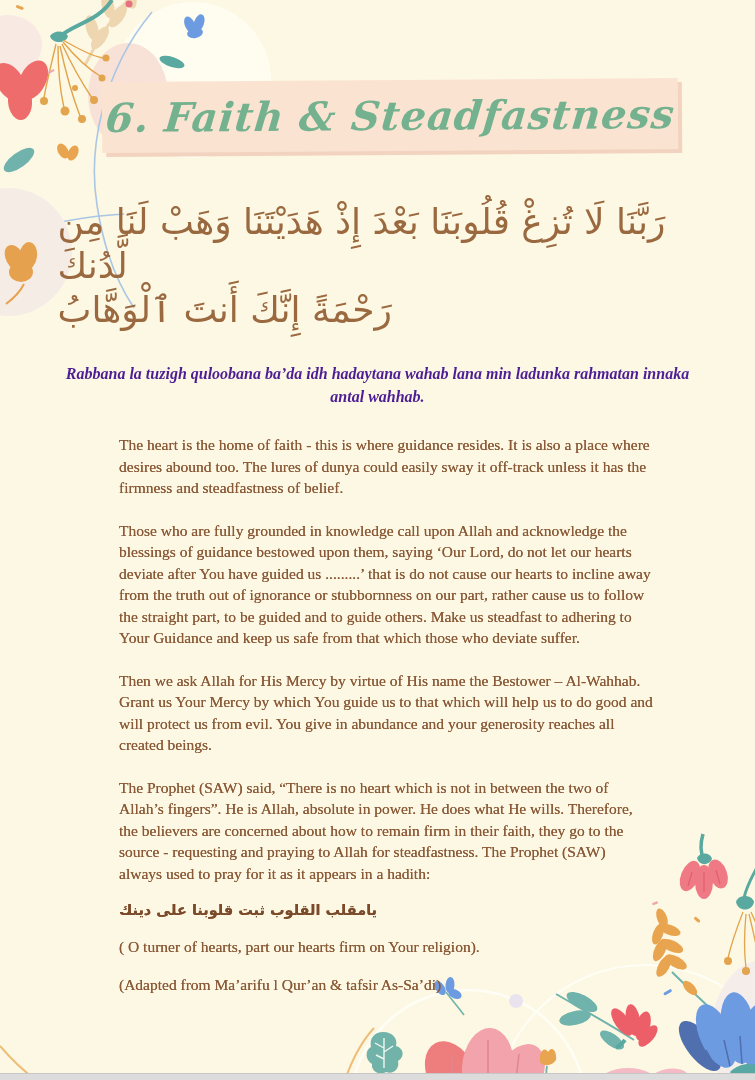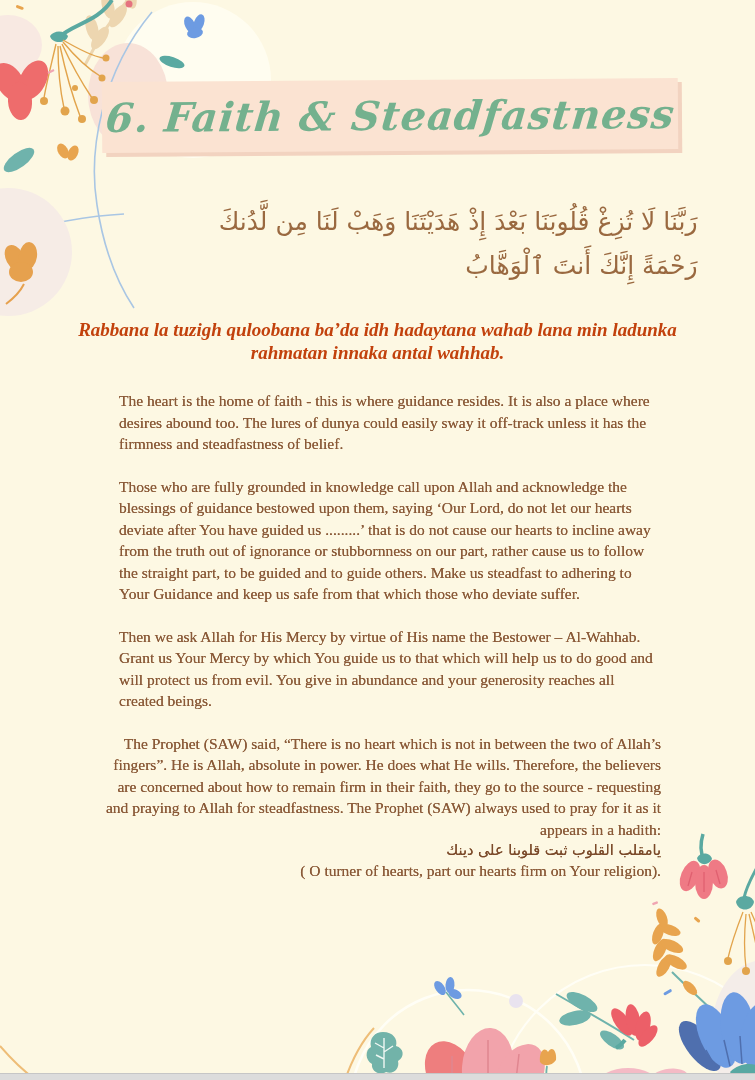--- a/index.html
+++ b/index.html
@@ -22,44 +22,44 @@
   .banner .title{
     font-family:"DejaVu Serif", serif;
     font-style:italic;font-weight:bold;
     font-size:40px;letter-spacing:1px;
     color:#74B18E;
     transform:skewX(-6deg);
     white-space:nowrap;
   }
   .content{position:absolute;left:0;top:200px;width:755px;z-index:2;}
   .arabic-verse{
-    width:640px;margin:0 auto;text-align:right;
+    width:640px;margin:0 auto;text-align:left;
     direction:rtl;
     font-family:"DejaVu Sans", sans-serif;
-    font-size:25px;line-height:44px;
+    font-size:36px;line-height:44px;
     color:#9A6940;
   }
   .translit-block{
     width:640px;margin:30px auto 0 auto;text-align:center;
     font-style:italic;font-weight:bold;
-    font-size:19px;line-height:23px;
-    color:#c2410c;
+    font-size:16px;line-height:23px;
+    color:#4c1d95;
   }
   .body-text{
     width:558px;margin:26px 0 0 103px;
     font-size:15.5px;line-height:21.5px;
     color:#8A5A38;
     text-shadow:0 0 0.4px #8A5A38;
   }
   .body-text p{margin:0 0 21px 16px;}
-  .body-text p.tight{margin:0;text-align:right;}
+  .body-text p.tight{margin:16px;}
   .hadith-arabic{
     direction:rtl;text-align:left;
     font-family:"DejaVu Sans", sans-serif;
-    font-weight:normal;font-size:14.5px;line-height:20px;
+    font-weight:bold;font-size:14.5px;line-height:20px;
     color:#7A4A2A;
     margin:0;
   }
   .source-line{margin-top:14px;}
   .bottom-bar{
     position:absolute;left:0;bottom:0;width:755px;height:6px;
     background:#DCDCDC;border-top:1px solid #C6C6C6;
     z-index:3;
   }
 </style>
@@ -249,17 +249,18 @@
       <div>Rabbana la tuzigh quloobana ba’da idh hadaytana wahab lana min ladunka rahmatan innaka antal wahhab.</div>
     </div>
 
     <div class="body-text">
       <p>The heart is the home of faith - this is where guidance resides. It is also a place where desires abound too. The lures of dunya could easily sway it off-track unless it has the firmness and steadfastness of belief.</p>
       <p>Those who are fully grounded in knowledge call upon Allah and acknowledge the blessings of guidance bestowed upon them, saying ‘Our Lord, do not let our hearts deviate after You have guided us .........’ that is do not cause our hearts to incline away from the truth out of ignorance or stubbornness on our part, rather cause us to follow the straight part, to be guided and to guide others. Make us steadfast to adhering to Your Guidance and keep us safe from that which those who deviate suffer.</p>
       <p>Then we ask Allah for His Mercy by virtue of His name the Bestower – Al-Wahhab. Grant us Your Mercy by which You guide us to that which will help us to do good and will protect us from evil. You give in abundance and your generosity reaches all created beings.</p>
       <p class="tight">The Prophet (SAW) said, “There is no heart which is not in between the two of Allah’s fingers”. He is Allah, absolute in power. He does what He wills. Therefore, the believers are concerned about how to remain firm in their faith, they go to the source - requesting and praying to Allah for steadfastness. The Prophet (SAW) always used to pray for it as it appears in a hadith:</p>
       <p class="tight hadith-arabic">يامقلب القلوب ثبت قلوبنا على دينك</p>
       <p class="tight">( O turner of hearts, part our hearts firm on Your religion).</p>
+      <p class="tight source-line">(Adapted from Ma’arifu l Qur’an &amp; tafsir As-Sa’di)</p>
     </div>
   </div>
 
   <div class="bottom-bar"></div>
 </div>
 
 </body></html>

